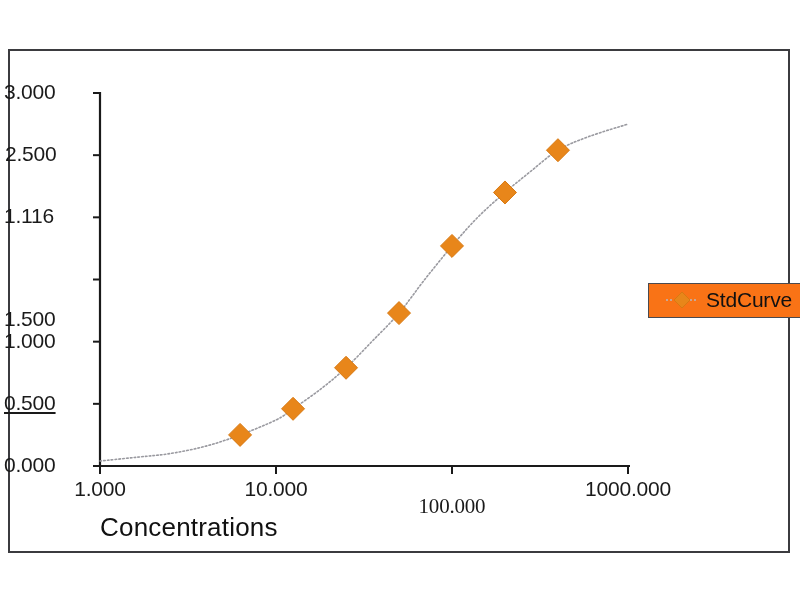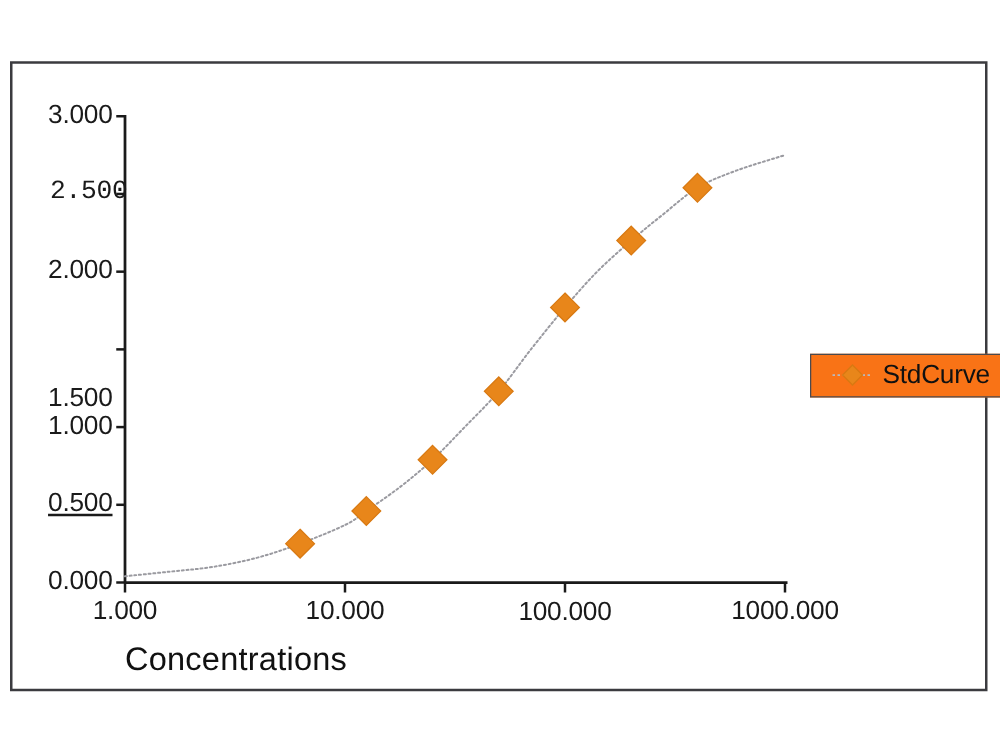--- a/index.html
+++ b/index.html
@@ -34,21 +34,20 @@
     position: absolute;
     left: 0;
     top: 0;
     width: 800px;
     height: 600px;
   }
   .tick-label-y {
     position: absolute;
     font-size: 21px;
     color: #1a1a1a;
-    text-align: right;
     width: 86px;
     letter-spacing: -0.2px;
     white-space: nowrap;
   }
   .tick-label-x {
     position: absolute;
     font-size: 21px;
     color: #1a1a1a;
     text-align: center;
     width: 140px;
@@ -139,28 +138,28 @@
           <path d="M 557.9625584737214 138.69333333333333 L 569.4625584737214 150.19333333333333 L 557.9625584737214 161.69333333333333 L 546.4625584737214 150.19333333333333 Z" fill="#E8861A" stroke="#D87912" stroke-width="1"></path>
         </g>
       </g>
   </svg>
 
   <div id="y-tick-labels">
       <div class="tick-label-y" style="left: 4px; top: 453px;">0.000</div>
       <div class="tick-label-y" style="left: 4px; top: 390.833px; text-decoration: underline;">0.500</div>
       <div class="tick-label-y" style="left: 4px; top: 328.667px;">1.000</div>
       <div class="tick-label-y" style="left: 4px; top: 266.5px; margin-top: 40px;">1.500</div>
-      <div class="tick-label-y" style="left: 4px; top: 204.333px;">2.000</div>
-      <div class="tick-label-y" style="left: 16px; top: 142.167px; font-family: Liberation Mono, monospace;">2.500</div>
+      <div class="tick-label-y" style="left: 4px; top: 204.333px;">1.116</div>
+      <div class="tick-label-y" style="left: 5px; top: 142.167px;">2.500</div>
       <div class="tick-label-y" style="left: 4px; top: 80px;">3.000</div>
     </div>
   <div id="x-tick-labels">
       <div class="tick-label-x" style="left: 30px; top: 477px;">1.000</div>
       <div class="tick-label-x" style="left: 206px; top: 477px;">10.000</div>
-      <div class="tick-label-x" style="left: 382px; top: 478px;">100.000</div>
+      <div class="tick-label-x" style="left: 382px; top: 494px; font-family: Liberation Serif, serif;">100.000</div>
       <div class="tick-label-x" style="left: 558px; top: 477px;">1000.000</div>
     </div>
 
   <div id="x-axis-title">Concentrations</div>
 
   <div id="legend-box">
     <svg class="legend-swatch" viewBox="0 0 34 20" xmlns="http://www.w3.org/2000/svg">
       <path d="M1 10 H33" stroke="#b9b9bf" stroke-width="1.4" stroke-dasharray="2 2"></path>
       <path d="M17 2 L25 10 L17 18 L9 10 Z" fill="#E8861A" stroke="#D87912" stroke-width="1"></path>
     </svg>

